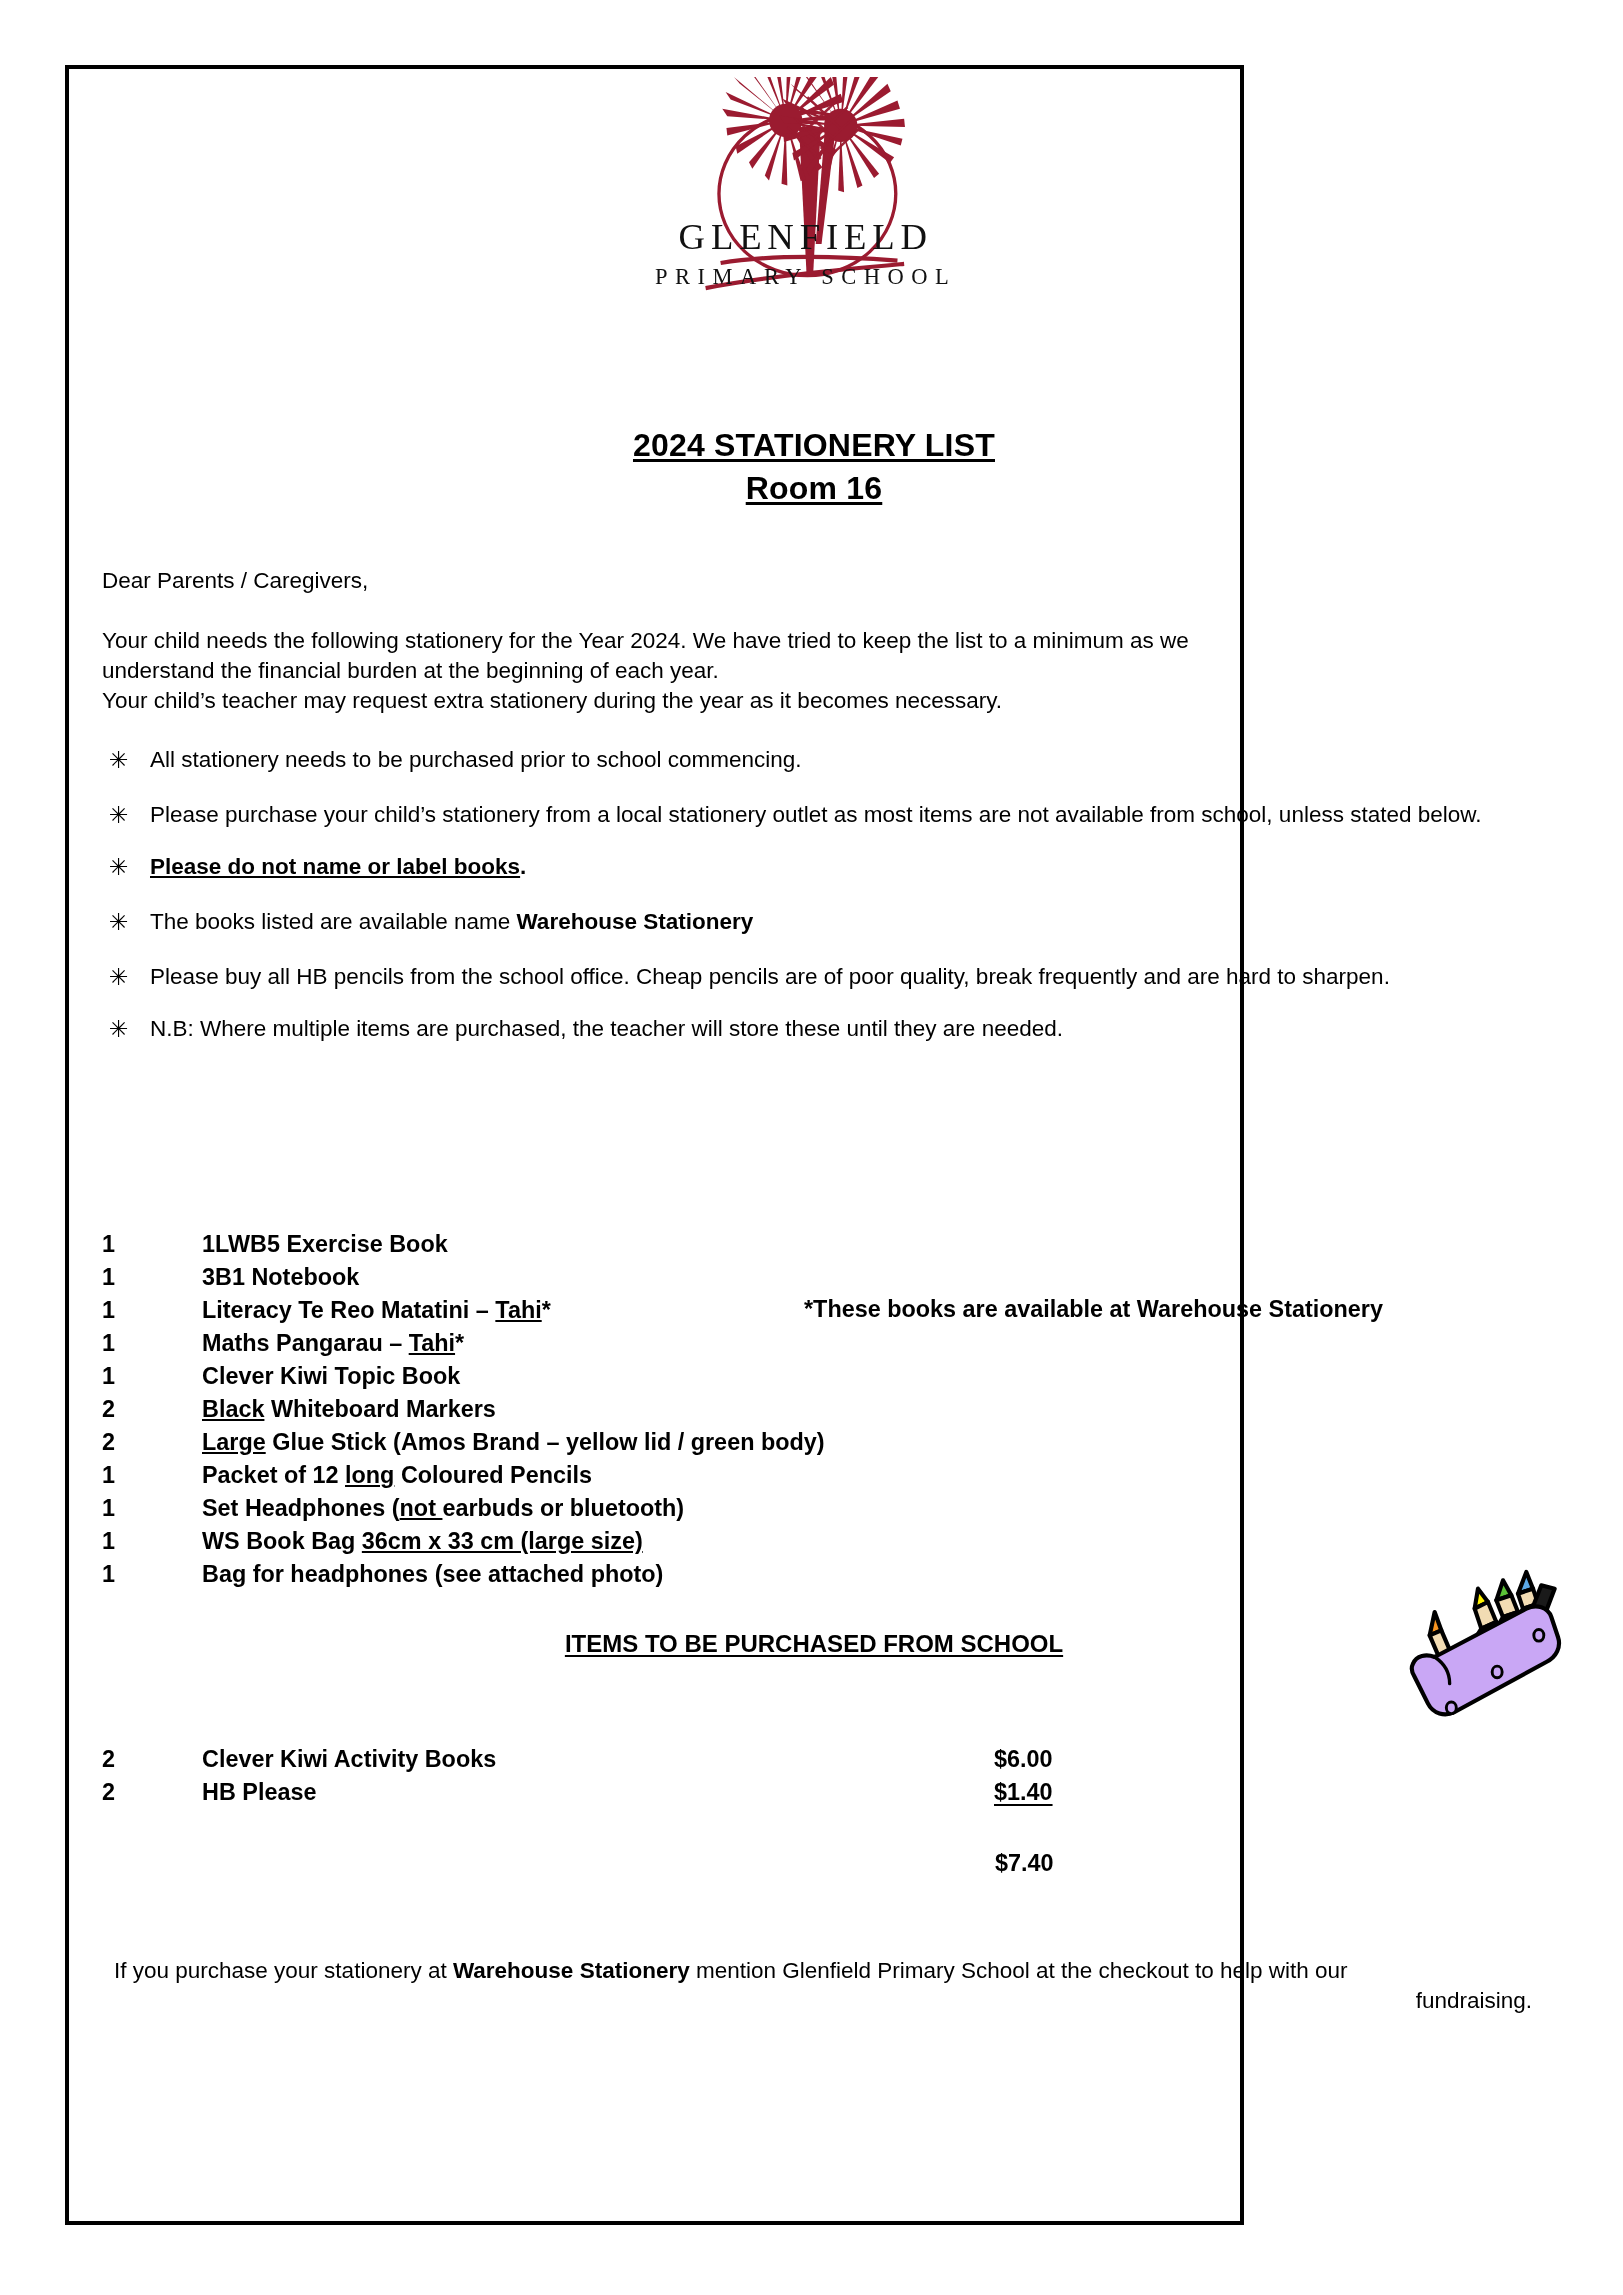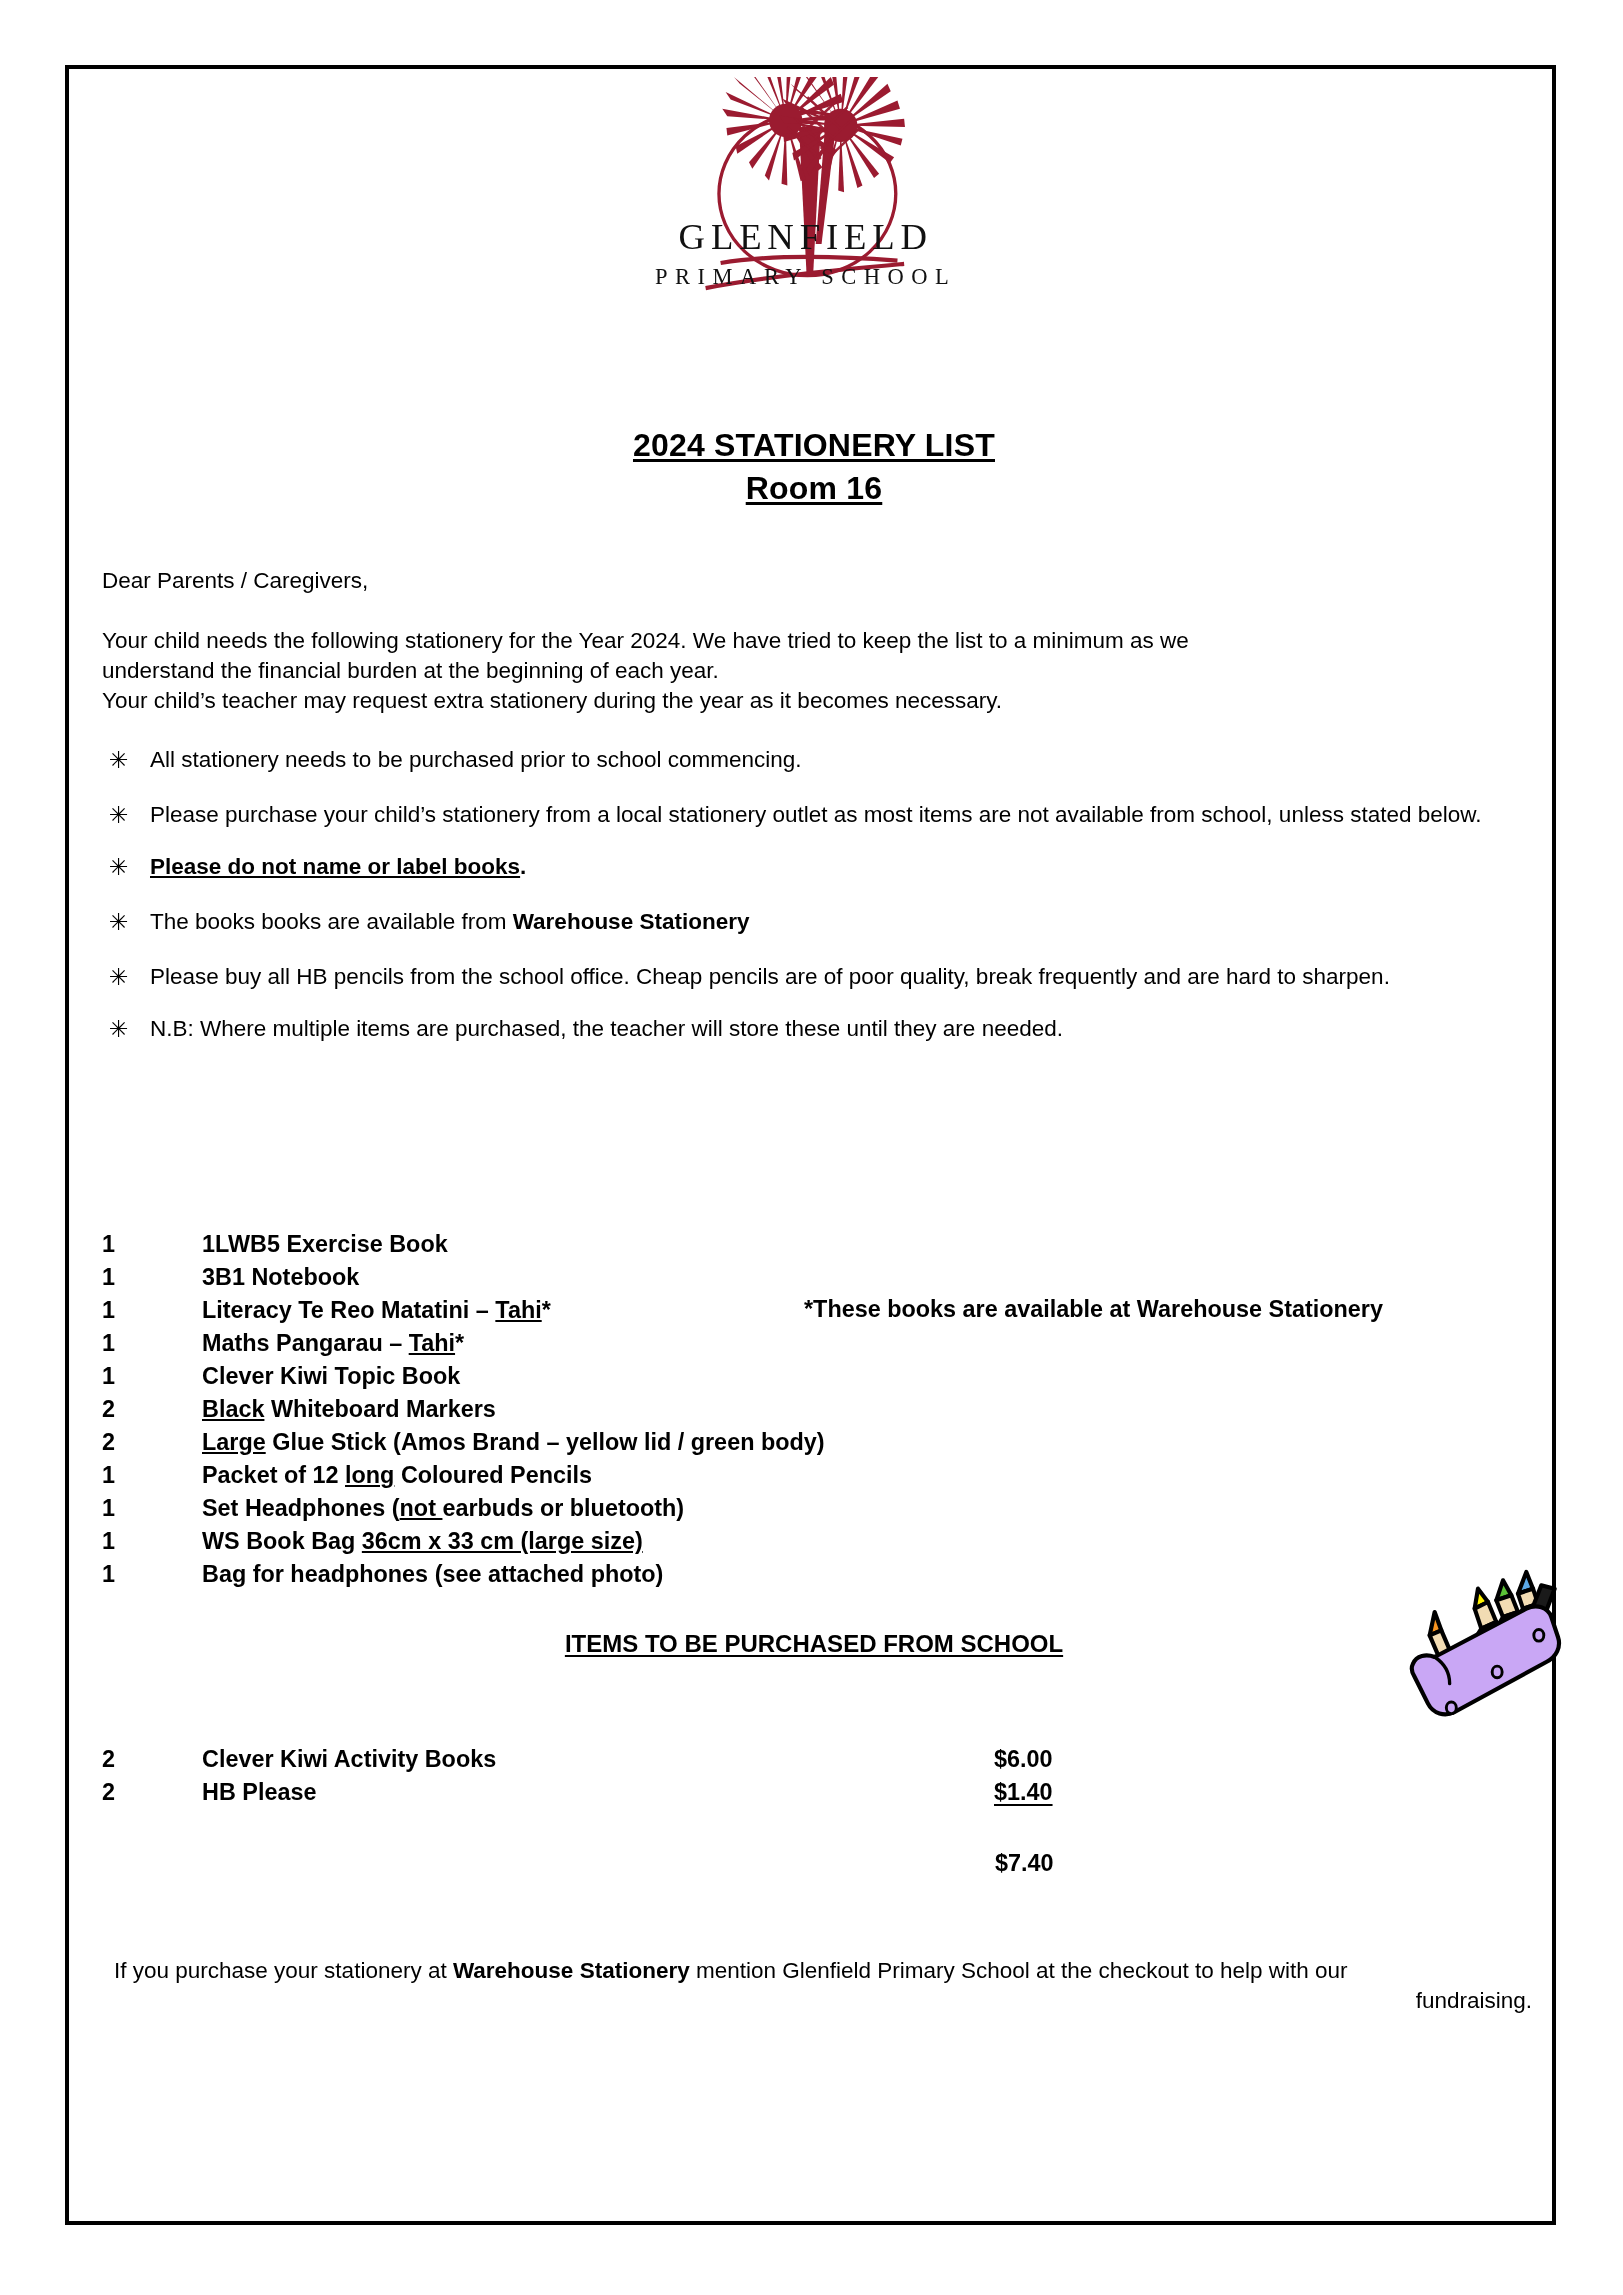--- a/index.html
+++ b/index.html
@@ -13,21 +13,21 @@
     font-family: "Liberation Sans", sans-serif;
     color: #000000;
     position: relative;
     overflow: hidden;
   }
 
   .page-frame {
     position: absolute;
     left: 65px;
     top: 65px;
-    width: 1491px;
+    width: 1179px;
     height: 2160px;
     border: 4.2px solid #000000;
     box-sizing: border-box;
     background: #ffffff;
   }
 
   .content {
     position: absolute;
     left: 33px;
     top: 0px;
@@ -340,21 +340,21 @@
         <span class="bullet-text">Please purchase your child’s stationery from a local stationery outlet as most items are not available from school, unless stated below.</span>
       </div>
 
       <div class="bullet-row" style="margin-bottom:25px;">
         <span class="bullet-mark">✳</span>
         <span class="bullet-text nojust"><span class="ul-bold">Please do not name or label books</span><b>.</b></span>
       </div>
 
       <div class="bullet-row" style="margin-bottom:25px;">
         <span class="bullet-mark">✳</span>
-        <span class="bullet-text nojust"><span>The books books are available from </span><b>Warehouse Stationery</b></span>
+        <span class="bullet-text nojust"><span>The books listed are available name </span><b>Warehouse Stationery</b></span>
       </div>
 
       <div class="bullet-row" style="margin-bottom:22px;">
         <span class="bullet-mark">✳</span>
         <span class="bullet-text">Please buy all HB pencils from the school office. Cheap pencils are of poor quality, break frequently and are hard to sharpen.</span>
       </div>
 
       <div class="bullet-row" style="margin-bottom:0;">
         <span class="bullet-mark">✳</span>
         <span class="bullet-text nojust">N.B: Where multiple items are purchased, the teacher will store these until they are needed.</span>

